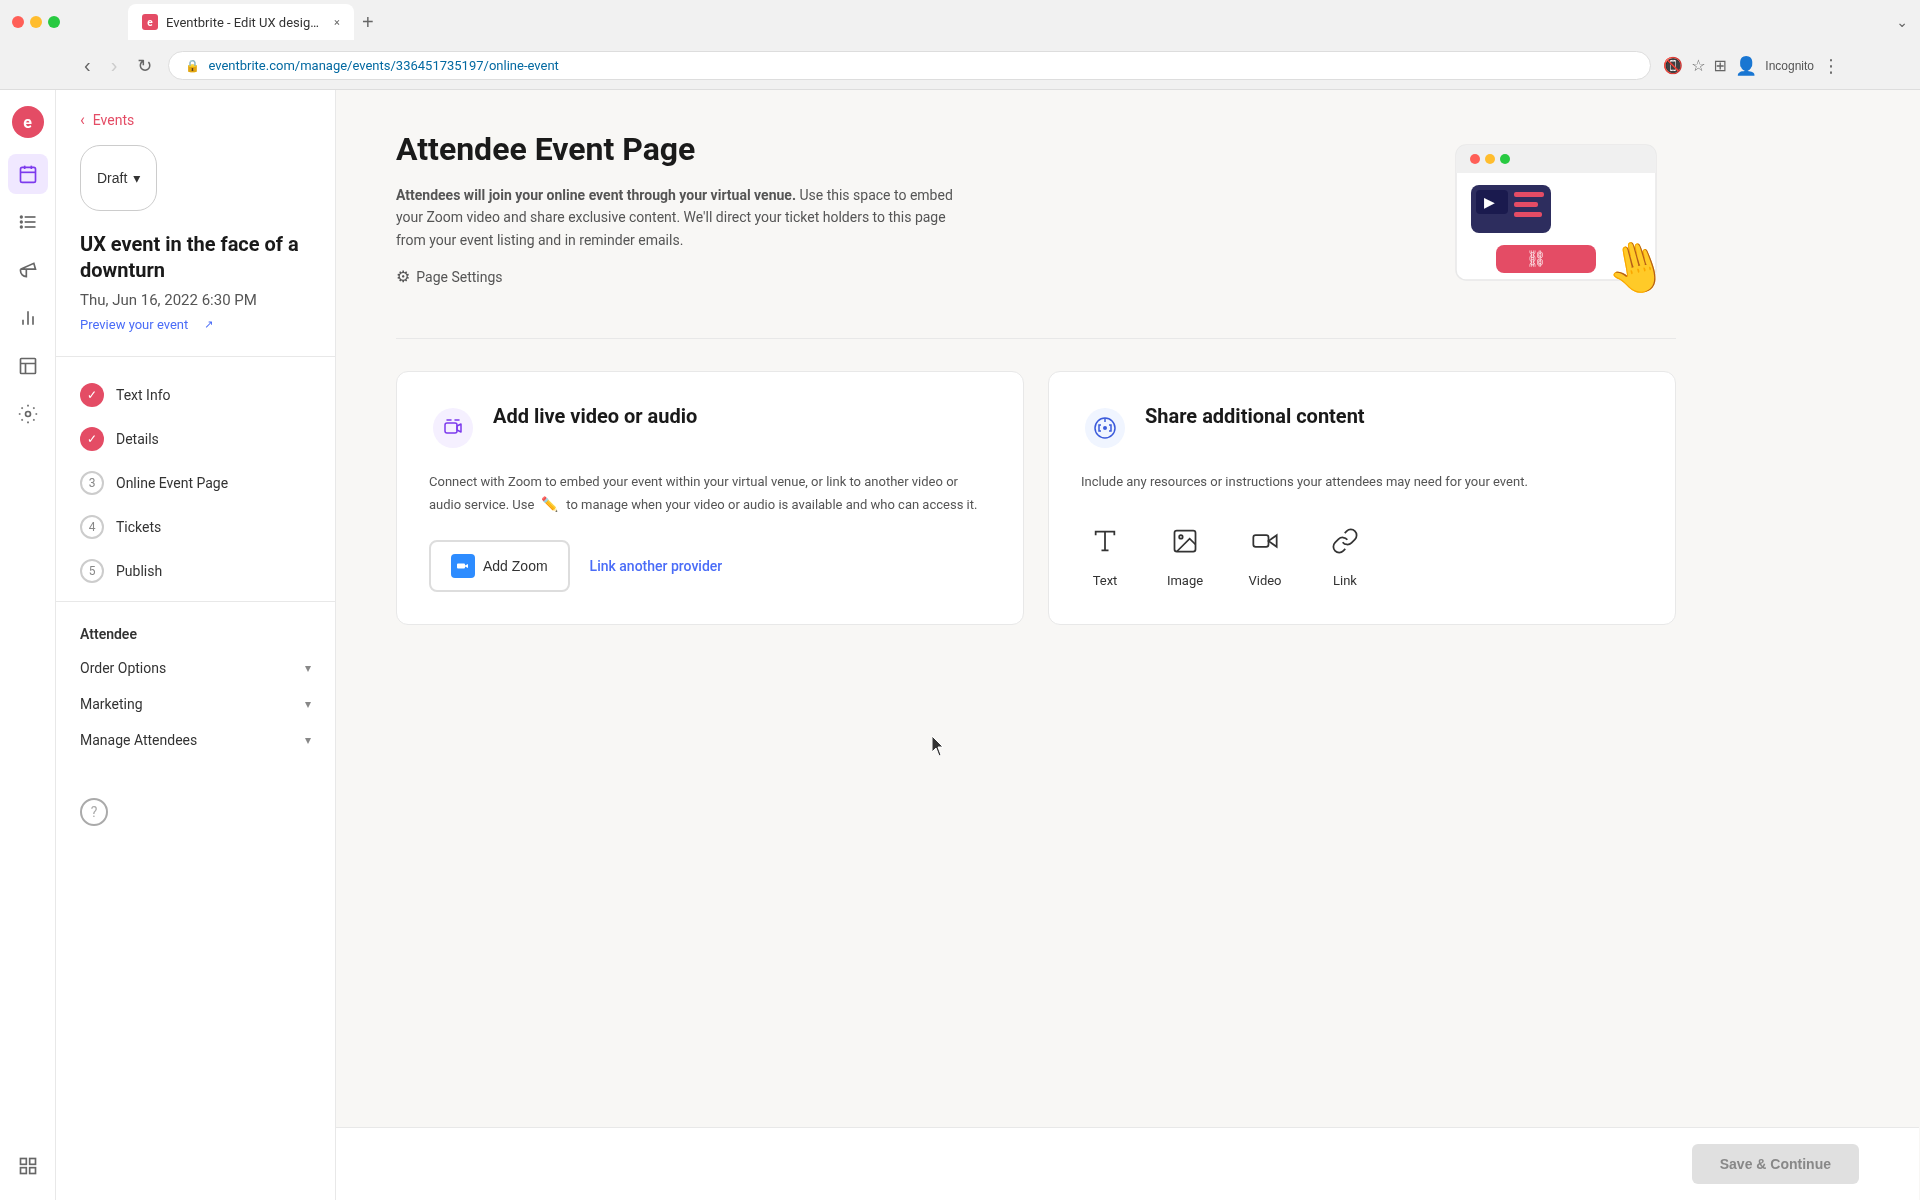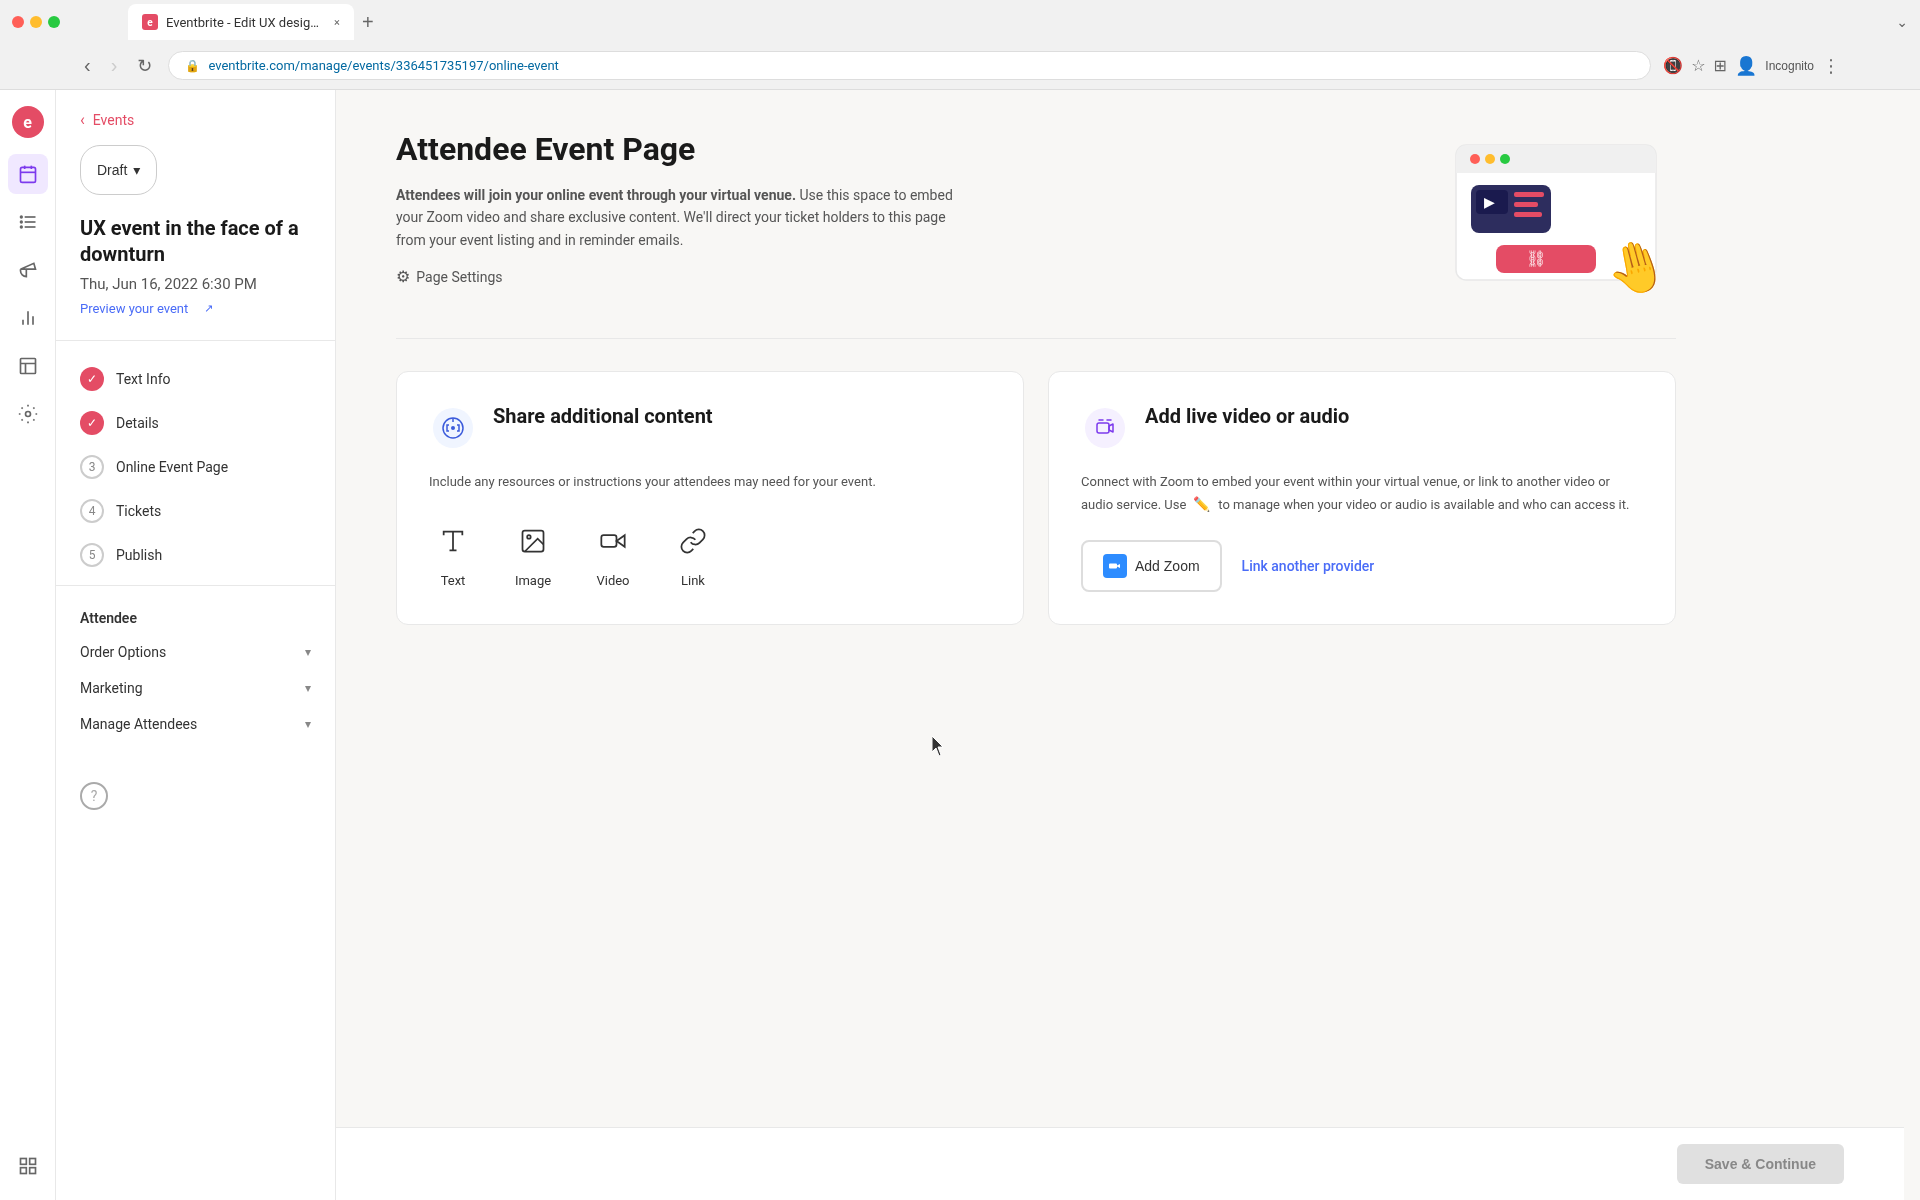--- a/index.html
+++ b/index.html
@@ -32,21 +32,21 @@
     .icon-rail { width: 56px; background: white; border-right: 1px solid #e8e8e8; display: flex; flex-direction: column; align-items: center; padding: 16px 0; gap: 8px; }
     .rail-logo { width: 32px; height: 32px; background: #e44c65; border-radius: 50%; display: flex; align-items: center; justify-content: center; color: white; font-weight: bold; font-size: 16px; margin-bottom: 8px; }
     .rail-icon { width: 40px; height: 40px; display: flex; align-items: center; justify-content: center; border-radius: 8px; color: #666; cursor: pointer; font-size: 18px; }
     .rail-icon.active { background: #f0e8ff; color: #7c3aed; }
     .rail-icon-bottom { margin-top: auto; }
 
     
     .sidebar { width: 280px; background: white; border-right: 1px solid #e8e8e8; padding: 20px 0; overflow-y: auto; }
     .sidebar-back { display: flex; align-items: center; gap: 8px; padding: 0 24px 16px; color: #e44c65; font-size: 14px; cursor: pointer; }
     .sidebar-back-arrow { font-size: 16px; }
-    .sidebar-draft-btn { margin: 0 24px 20px; display: flex; align-items: center; gap: 6px; border: 1.5px solid #ccc; border-radius: 20px; padding: 16px 16px; font-size: 14px; color: #333; cursor: pointer; background: white; }
+    .sidebar-draft-btn { margin: 0 24px 20px; display: flex; align-items: center; gap: 6px; border: 1.5px solid #ccc; border-radius: 20px; padding: 24px 16px; font-size: 14px; color: #333; cursor: pointer; background: white; }
     .sidebar-event-title { padding: 0 24px; font-size: 20px; font-weight: 700; line-height: 1.3; color: #1a1a1a; margin-bottom: 8px; }
     .sidebar-event-date { padding: 0 24px; font-size: 15px; color: #555; margin-bottom: 8px; }
     .sidebar-preview-link { padding: 0 24px; font-size: 13px; color: #4a6cf7; display: flex; align-items: center; gap: 16px; cursor: pointer; margin-bottom: 24px; }
     .sidebar-divider { border: none; border-top: 1px solid #e8e8e8; margin: 0 0 16px; }
     .sidebar-nav-item { display: flex; align-items: center; gap: 12px; padding: 10px 24px; cursor: pointer; font-size: 14px; color: #333; }
     .nav-check { width: 24px; height: 24px; border-radius: 50%; background: #e44c65; display: flex; align-items: center; justify-content: center; color: white; font-size: 12px; flex-shrink: 0; }
     .nav-number { width: 24px; height: 24px; border-radius: 50%; border: 2px solid #ccc; display: flex; align-items: center; justify-content: center; color: #888; font-size: 12px; flex-shrink: 0; }
     .nav-label { font-size: 14px; color: #333; }
     .sidebar-section-label { padding: 8px 24px; font-size: 14px; color: #333; font-weight: 600; cursor: pointer; }
     .sidebar-section-item { display: flex; align-items: center; justify-content: space-between; padding: 10px 24px; cursor: pointer; }
@@ -79,21 +79,21 @@
     .zoom-icon { width: 24px; height: 24px; background: #2d8cff; border-radius: 4px; display: flex; align-items: center; justify-content: center; color: white; font-size: 12px; }
     .link-provider { font-size: 14px; color: #4a6cf7; cursor: pointer; font-weight: 500; }
 
     
     .share-icons { display: flex; gap: 32px; margin-top: 16px; }
     .share-icon-item { display: flex; flex-direction: column; align-items: center; gap: 8px; cursor: pointer; }
     .share-icon-box { width: 48px; height: 48px; display: flex; align-items: center; justify-content: center; font-size: 22px; color: #333; }
     .share-icon-label { font-size: 13px; color: #333; }
 
     
-    .main-footer { position: fixed; bottom: 0; right: 16px; left: 336px; background: white; border-top: 1px solid #e8e8e8; padding: 16px 60px; display: flex; justify-content: flex-end; }
+    .main-footer { position: fixed; bottom: 0; right: 1px; left: 336px; background: white; border-top: 1px solid #e8e8e8; padding: 16px 60px; display: flex; justify-content: flex-end; }
     .save-continue-btn { background: #e0e0e0; color: #888; border: none; border-radius: 6px; padding: 12px 28px; font-size: 14px; font-weight: 600; cursor: pointer; }
   </style>
 </head>
 <body>
 
 <div class="browser-chrome">
   <div class="browser-topbar">
     <div class="browser-dots">
       <div class="browser-dot dot-red"></div>
       <div class="browser-dot dot-yellow"></div>
@@ -294,74 +294,20 @@
 
             <rect x="100" y="115" width="100" height="28" rx="8" fill="#e44c65"></rect>
             <text x="130" y="134" font-size="16" fill="white">⛓</text>
 
             <text x="210" y="160" font-size="50" style="transform:rotate(-15deg);transform-origin:220px 140px;" fill="#f4a58a">🤚</text>
           </svg>
         </div>
       </div>
 
       <div class="cards-grid">
-
-        <div class="card">
-          <div class="card-header">
-            <div class="card-icon">
-              <svg width="44" height="44" viewBox="0 0 44 44" fill="none">
-                <circle cx="22" cy="22" r="20" fill="#f0f5ff"></circle>
-                <circle cx="22" cy="22" r="10" stroke="#3b5bdb" stroke-width="1.5"></circle>
-                <circle cx="22" cy="22" r="2" fill="#3b5bdb"></circle>
-                <line x1="22" y1="12" x2="22" y2="16" stroke="#3b5bdb" stroke-width="1.5"></line>
-                <path d="M18 19h-2v6h2M26 19h2v6h-2" stroke="#3b5bdb" stroke-width="1.5"></path>
-              </svg>
-            </div>
-            <h2 class="card-title">Share additional content</h2>
-          </div>
-          <p class="card-desc">Include any resources or instructions your attendees may need for your event.</p>
-          <div class="share-icons">
-            <div class="share-icon-item">
-              <div class="share-icon-box">
-                <svg width="28" height="28" viewBox="0 0 24 24" fill="none" stroke="#333" stroke-width="1.5">
-                  <path d="M4 7V4h16v3M9 20h6M12 4v16"></path>
-                </svg>
-              </div>
-              <span class="share-icon-label">Text</span>
-            </div>
-            <div class="share-icon-item">
-              <div class="share-icon-box">
-                <svg width="28" height="28" viewBox="0 0 24 24" fill="none" stroke="#333" stroke-width="1.5">
-                  <rect x="3" y="3" width="18" height="18" rx="2"></rect>
-                  <circle cx="8.5" cy="8.5" r="1.5"></circle>
-                  <polyline points="21,15 16,10 5,21"></polyline>
-                </svg>
-              </div>
-              <span class="share-icon-label">Image</span>
-            </div>
-            <div class="share-icon-item">
-              <div class="share-icon-box">
-                <svg width="28" height="28" viewBox="0 0 24 24" fill="none" stroke="#333" stroke-width="1.5">
-                  <rect x="2" y="7" width="13" height="10" rx="2"></rect>
-                  <polygon points="22,7 15,12 22,17 22,7"></polygon>
-                </svg>
-              </div>
-              <span class="share-icon-label">Video</span>
-            </div>
-            <div class="share-icon-item">
-              <div class="share-icon-box">
-                <svg width="28" height="28" viewBox="0 0 24 24" fill="none" stroke="#333" stroke-width="1.5">
-                  <path d="M10 13a5 5 0 007.54.54l3-3a5 5 0 00-7.07-7.07l-1.72 1.71"></path>
-                  <path d="M14 11a5 5 0 00-7.54-.54l-3 3a5 5 0 007.07 7.07l1.71-1.71"></path>
-                </svg>
-              </div>
-              <span class="share-icon-label">Link</span>
-            </div>
-          </div>
-        </div>
 
         <div class="card">
           <div class="card-header">
             <div class="card-icon">
               <svg width="44" height="44" viewBox="0 0 44 44" fill="none">
                 <circle cx="22" cy="22" r="20" fill="#f5f0ff"></circle>
                 <path d="M16 17h8a2 2 0 012 2v6a2 2 0 01-2 2h-8a2 2 0 01-2-2v-6a2 2 0 012-2z" stroke="#7c3aed" stroke-width="1.5"></path>
                 <path d="M26 20l4-2v8l-4-2v-4z" stroke="#7c3aed" stroke-width="1.5" stroke-linejoin="round"></path>
                 <path d="M16 14h4M24 14h4" stroke="#7c3aed" stroke-width="1.5" stroke-linecap="round"></path>
               </svg>
@@ -381,20 +327,74 @@
                   <path d="M3 5.5h6a1 1 0 011 1v3a1 1 0 01-1 1H3a1 1 0 01-1-1v-3a1 1 0 011-1z" fill="white"></path>
                   <path d="M10 7.5l3-1.5v4l-3-1.5V7.5z" fill="white"></path>
                 </svg>
               </div>
               <span>Add Zoom</span>
             </button>
             <span class="link-provider">Link another provider</span>
           </div>
         </div>
 
+        <div class="card">
+          <div class="card-header">
+            <div class="card-icon">
+              <svg width="44" height="44" viewBox="0 0 44 44" fill="none">
+                <circle cx="22" cy="22" r="20" fill="#f0f5ff"></circle>
+                <circle cx="22" cy="22" r="10" stroke="#3b5bdb" stroke-width="1.5"></circle>
+                <circle cx="22" cy="22" r="2" fill="#3b5bdb"></circle>
+                <line x1="22" y1="12" x2="22" y2="16" stroke="#3b5bdb" stroke-width="1.5"></line>
+                <path d="M18 19h-2v6h2M26 19h2v6h-2" stroke="#3b5bdb" stroke-width="1.5"></path>
+              </svg>
+            </div>
+            <h2 class="card-title">Share additional content</h2>
+          </div>
+          <p class="card-desc">Include any resources or instructions your attendees may need for your event.</p>
+          <div class="share-icons">
+            <div class="share-icon-item">
+              <div class="share-icon-box">
+                <svg width="28" height="28" viewBox="0 0 24 24" fill="none" stroke="#333" stroke-width="1.5">
+                  <path d="M4 7V4h16v3M9 20h6M12 4v16"></path>
+                </svg>
+              </div>
+              <span class="share-icon-label">Text</span>
+            </div>
+            <div class="share-icon-item">
+              <div class="share-icon-box">
+                <svg width="28" height="28" viewBox="0 0 24 24" fill="none" stroke="#333" stroke-width="1.5">
+                  <rect x="3" y="3" width="18" height="18" rx="2"></rect>
+                  <circle cx="8.5" cy="8.5" r="1.5"></circle>
+                  <polyline points="21,15 16,10 5,21"></polyline>
+                </svg>
+              </div>
+              <span class="share-icon-label">Image</span>
+            </div>
+            <div class="share-icon-item">
+              <div class="share-icon-box">
+                <svg width="28" height="28" viewBox="0 0 24 24" fill="none" stroke="#333" stroke-width="1.5">
+                  <rect x="2" y="7" width="13" height="10" rx="2"></rect>
+                  <polygon points="22,7 15,12 22,17 22,7"></polygon>
+                </svg>
+              </div>
+              <span class="share-icon-label">Video</span>
+            </div>
+            <div class="share-icon-item">
+              <div class="share-icon-box">
+                <svg width="28" height="28" viewBox="0 0 24 24" fill="none" stroke="#333" stroke-width="1.5">
+                  <path d="M10 13a5 5 0 007.54.54l3-3a5 5 0 00-7.07-7.07l-1.72 1.71"></path>
+                  <path d="M14 11a5 5 0 00-7.54-.54l-3 3a5 5 0 007.07 7.07l1.71-1.71"></path>
+                </svg>
+              </div>
+              <span class="share-icon-label">Link</span>
+            </div>
+          </div>
+        </div>
+
       </div>
     </div>
 
     <div class="main-footer">
       <button class="save-continue-btn">Save &amp; Continue</button>
     </div>
 
   </div>
 </div>
 

